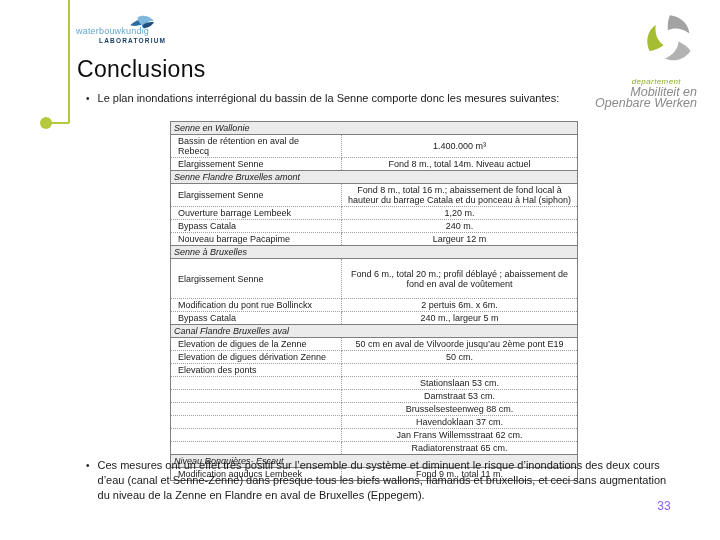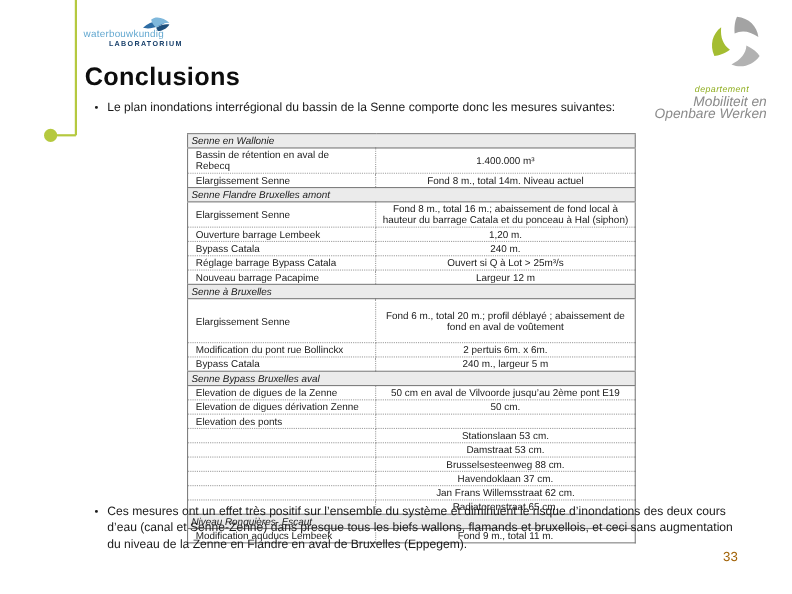--- a/index.html
+++ b/index.html
@@ -23,41 +23,41 @@
   
   .wl-name{position:absolute;left:76px;top:26px;font-size:9px;color:var(--logo-blue-light);letter-spacing:0.2px;}
   .wl-lab{position:absolute;left:99px;top:37px;font-size:6.5px;font-weight:bold;color:var(--logo-blue-dark);letter-spacing:1.2px;}
   .wl-bird{position:absolute;left:127px;top:14px;}
   
   .dept-icon{position:absolute;left:643px;top:12px;}
   .dept-text{position:absolute;left:520px;top:61px;width:177px;text-align:right;font-style:italic;line-height:11px;}
   .dept-label{font-size:8px;color:#8fae1f;letter-spacing:0.4px;padding-right:16px;margin-top:15px;}
   .dept-line{font-size:12.5px;color:var(--gray-text);}
   
-  .title{position:absolute;left:77px;top:56px;font-size:23px;font-weight:bold;color:#0d0d0d;letter-spacing:0.3px;}
+  .title{position:absolute;left:77px;top:56px;font-size:23px;font-weight:normal;color:#0d0d0d;letter-spacing:0.3px;}
   .bullet{position:absolute;display:flex;gap:8px;font-size:11px;line-height:15px;color:#1a1a1a;}
   .bullet .marker{font-size:10px;line-height:15px;}
   .bullet-intro{left:86px;top:91px;width:578px;}
   .bullet-conclusion{left:86px;top:458px;width:586px;}
   
   .tbl-wrap{position:absolute;left:170px;top:121px;width:407px;}
   table.measures{border-collapse:collapse;width:407px;table-layout:fixed;font-size:9px;color:#1a1a1a;
     border:1px solid var(--border-solid);}
   table.measures col.c1{width:171px;}
   table.measures col.c2{width:236px;}
   table.measures td{line-height:10px;vertical-align:middle;}
   td.section{background:#ebebeb;border-top:1px solid var(--border-solid);border-bottom:1px solid var(--border-solid);
     padding:1px 3px;height:10px;font-style:italic;}
   td.label{border-bottom:1px dotted var(--border-dot);border-right:1px dotted var(--border-dot);
     padding:1px 4px 1px 7px;white-space:pre-line;}
   td.value{border-bottom:1px dotted var(--border-dot);text-align:center;padding:1px 3px;}
   tr.data-row{height:11px;}
   tr.tall{height:40px;}
   
-  .page-num{position:absolute;left:648px;top:499px;width:32px;text-align:center;font-size:12px;color:#a16207;}
+  .page-num{position:absolute;left:648px;top:499px;width:32px;text-align:center;font-size:12px;color:#8b5cf6;}
 </style>
 </head>
 <body>
 
 <div class="slide">
 
   <div class="deco-vline"></div>
   <div class="deco-hline"></div>
   <div class="deco-dot"></div>
 
@@ -121,44 +121,40 @@
           </tr>
           <tr class="data-row">
             <td class="label">Ouverture barrage Lembeek</td>
             <td class="value">1,20 m.</td>
           </tr>
           <tr class="data-row">
             <td class="label">Bypass Catala</td>
             <td class="value">240 m.</td>
           </tr>
           <tr class="data-row">
-            <td class="label">Réglage barrage Bypass Catala</td>
-            <td class="value">Ouvert si Q à Lot &gt; 25m³/s</td>
-          </tr>
-          <tr class="data-row">
             <td class="label">Nouveau barrage Pacapime</td>
             <td class="value">Largeur 12 m</td>
           </tr>
           <tr>
             <td colspan="2" class="section">Senne à Bruxelles</td>
           </tr>
           <tr class="data-row tall">
             <td class="label">Elargissement Senne</td>
             <td class="value">Fond 6 m., total 20 m.; profil déblayé ; abaissement de fond en aval de voûtement</td>
           </tr>
           <tr class="data-row">
             <td class="label">Modification du pont rue Bollinckx</td>
             <td class="value">2 pertuis 6m. x 6m.</td>
           </tr>
           <tr class="data-row">
             <td class="label">Bypass Catala</td>
             <td class="value">240 m., largeur 5 m</td>
           </tr>
           <tr>
-            <td colspan="2" class="section">Senne Bypass Bruxelles aval</td>
+            <td colspan="2" class="section">Canal Flandre Bruxelles aval</td>
           </tr>
           <tr class="data-row">
             <td class="label">Elevation de digues de la Zenne</td>
             <td class="value">50 cm  en aval de Vilvoorde jusqu’au 2ème pont  E19</td>
           </tr>
           <tr class="data-row">
             <td class="label">Elevation de digues dérivation Zenne</td>
             <td class="value">50 cm.</td>
           </tr>
           <tr class="data-row">

